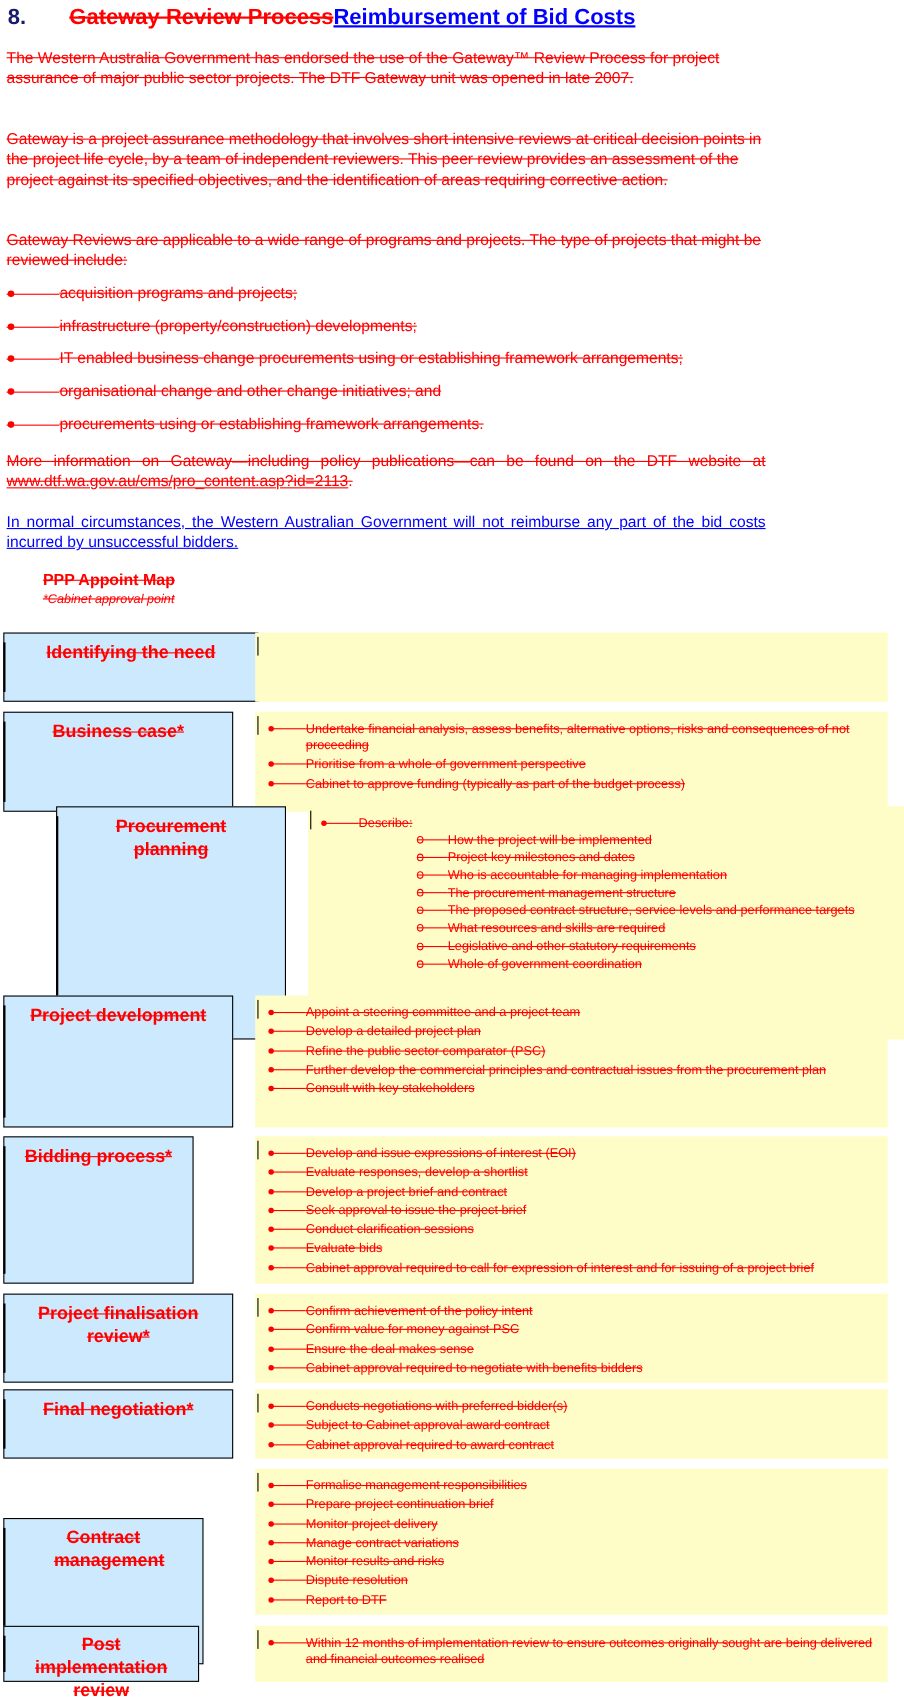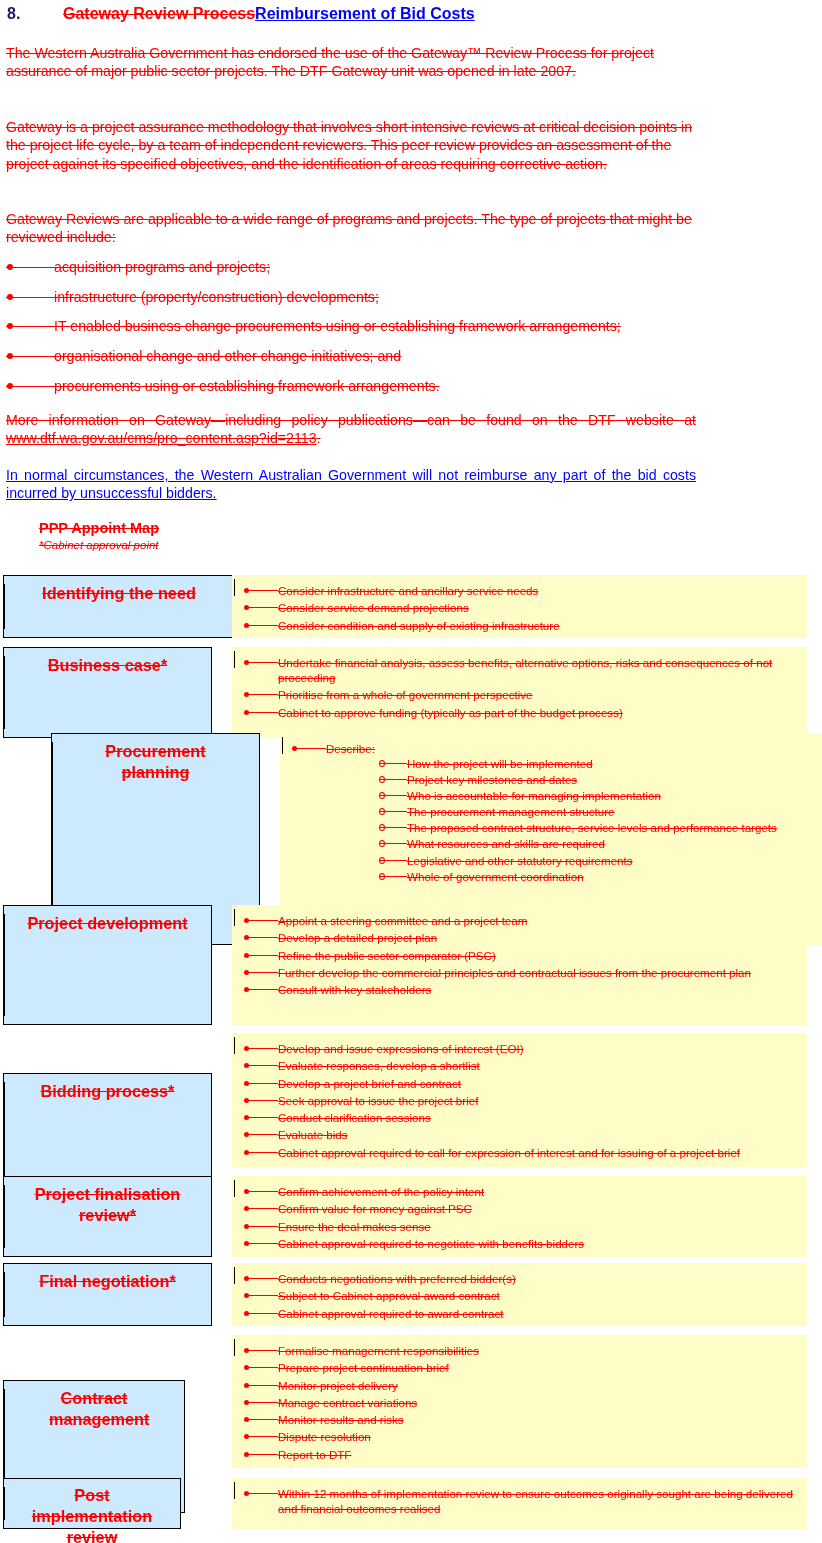--- a/index.html
+++ b/index.html
@@ -5,21 +5,21 @@
   html, body { margin: 0; padding: 0; background: #ffffff; }
   body {
     width: 822px; height: 1543px; position: relative; overflow: hidden;
     font-family: "Liberation Sans", sans-serif;
   }
   .del { color: #ff0000; text-decoration: line-through; text-decoration-color: #ff0000; }
   .ins { color: #0000ff; text-decoration: underline; }
 
   #heading {
     position: absolute; left: 7px; top: 5px; height: 22px;
-    font-size: 16px; font-weight: bold; white-space: nowrap;
+    font-size: 20px; font-weight: bold; white-space: nowrap;
   }
   #heading .num { color: #1a1a6e; display: inline-block; width: 56px; text-decoration: none; }
 
   .para {
     position: absolute; left: 6px; width: 700px;
     font-size: 14.2px; line-height: 18.3px; color: #ff0000;
   }
   .para span { text-decoration: line-through; }
   #p1 { top: 44px; }
   #p2 { top: 118px; }
@@ -113,25 +113,20 @@
 <div id="map-title">PPP Appoint Map</div>
 <div id="map-subtitle">*Cabinet approval point</div>
 
 <div class="stage" style="top:575px;height:63px;">
   <div class="stage-box" style="width:232px;">
       <span class="leftbar"></span>
     <div class="stage-title">Identifying the need</div>
   </div>
   <div class="stage-panel">
       <span class="cursor"></span>
-    <ul class="steps">
-      <li><span class="b"></span><span class="t">Consider infrastructure and ancillary service needs</span></li>
-      <li><span class="b"></span><span class="t">Consider service demand projections</span></li>
-      <li><span class="b"></span><span class="t">Consider condition and supply of existing infrastructure</span></li>
-    </ul>
   </div>
 </div>
 
 <div class="stage" style="top:647px;height:91px;">
   <div class="stage-box" style="width:209px;">
       <span class="leftbar"></span>
     <div class="stage-title">Business case*</div>
   </div>
   <div class="stage-panel">
       <span class="cursor"></span>
@@ -175,21 +170,21 @@
       <li><span class="b"></span><span class="t">Appoint a steering committee and a project team</span></li>
       <li><span class="b"></span><span class="t">Develop a detailed project plan</span></li>
       <li><span class="b"></span><span class="t">Refine the public sector comparator (PSC)</span></li>
       <li><span class="b"></span><span class="t">Further develop the commercial principles and contractual issues from the procurement plan</span></li>
       <li><span class="b"></span><span class="t">Consult with key stakeholders</span></li>
     </ul>
   </div>
 </div>
 
 <div class="stage" style="top:1033px;height:134px;">
-  <div class="stage-box" style="width:209px;margin-top:40px;">
+  <div class="stage-box" style="width:173px;">
       <span class="leftbar"></span>
     <div class="stage-title">Bidding process*</div>
   </div>
   <div class="stage-panel">
       <span class="cursor"></span>
     <ul class="steps">
       <li><span class="b"></span><span class="t">Develop and issue expressions of interest (EOI)</span></li>
       <li><span class="b"></span><span class="t">Evaluate responses, develop a shortlist</span></li>
       <li><span class="b"></span><span class="t">Develop a project brief and contract</span></li>
       <li><span class="b"></span><span class="t">Seek approval to issue the project brief</span></li>

